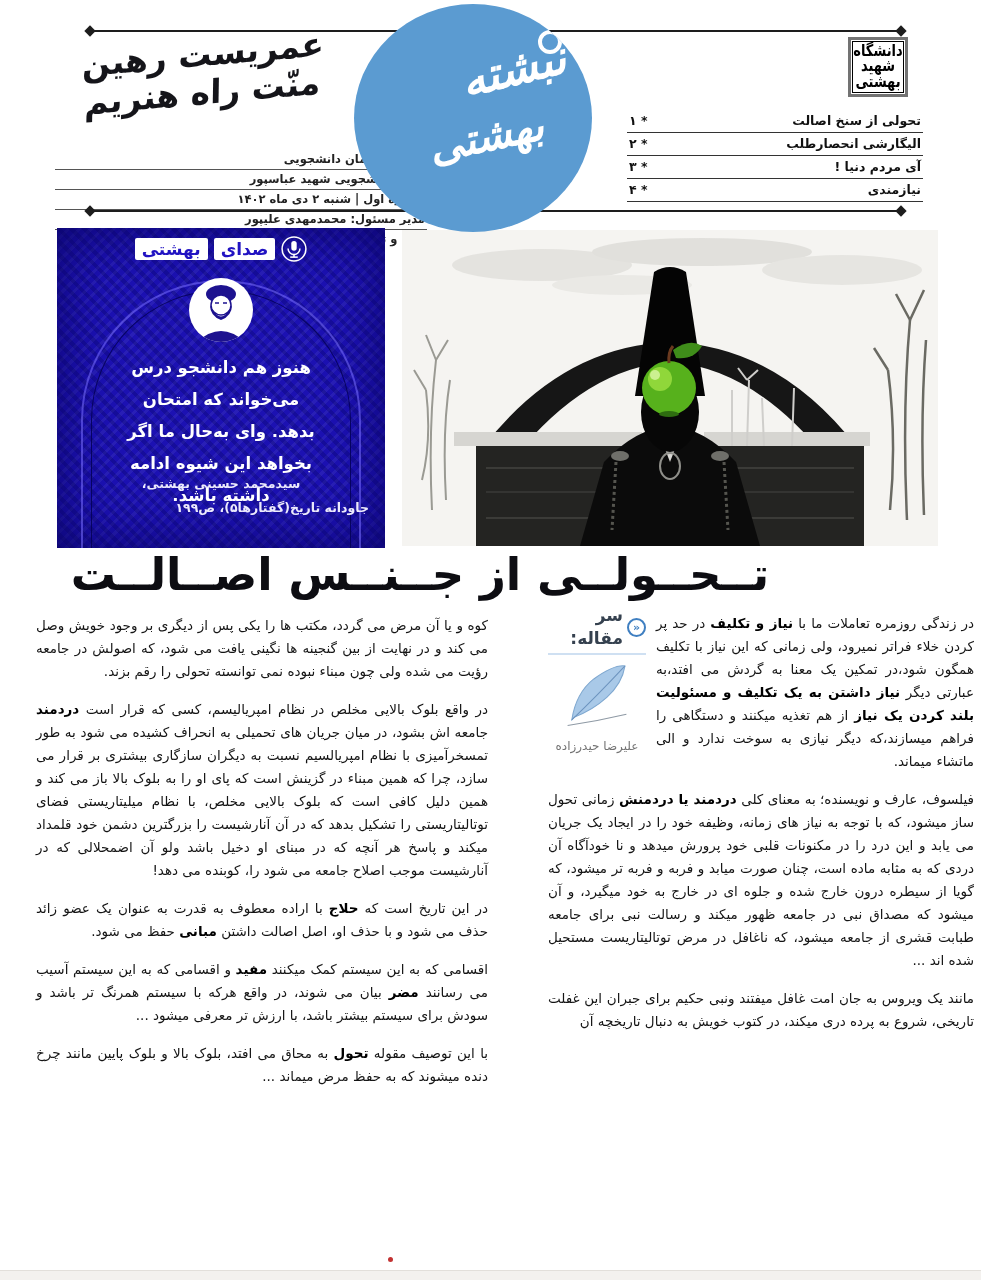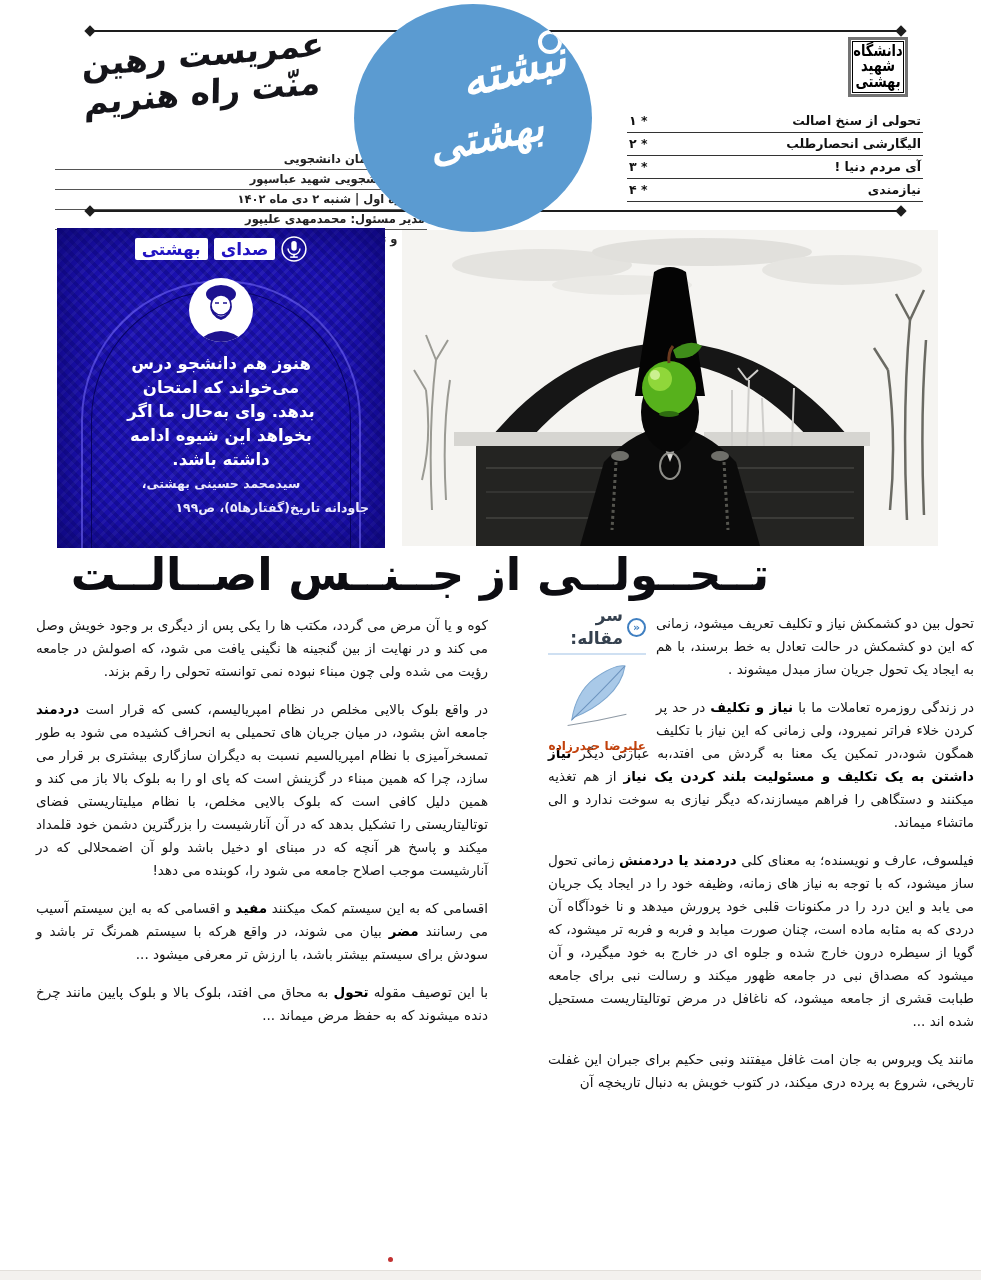--- a/index.html
+++ b/index.html
@@ -59,41 +59,41 @@
      border:2px solid rgba(120,110,255,.55);border-bottom:none;border-radius:140px 140px 0 0;}
   .qc-arch2{position:absolute;left:34px;right:34px;top:62px;bottom:0;
      border:1px solid rgba(5,2,90,.9);border-bottom:none;border-radius:130px 130px 0 0;}
   .qc-banner{position:absolute;top:8px;left:0;right:0;display:flex;justify-content:center;
      align-items:center;gap:6px;direction:rtl;z-index:3;}
   .qc-word{background:#fff;color:#2113c2;font-weight:bold;font-size:17px;padding:1px 7px;border-radius:2px;}
   .qc-mic{width:26px;height:26px;}
   .qc-portrait{position:absolute;top:50px;left:50%;transform:translateX(-50%);width:64px;height:64px;
      background:#fff;border-radius:50%;z-index:3;overflow:hidden;}
   .qc-quote{position:absolute;top:124px;left:16px;right:16px;z-index:3;direction:rtl;
-     color:#fff;font-weight:bold;font-size:16.5px;line-height:24px;text-align:center;}
+     color:#fff;font-weight:bold;font-size:16.5px;line-height:32px;text-align:center;}
   .qc-attr1{position:absolute;top:248px;left:16px;right:16px;z-index:3;direction:rtl;
      color:#eceafc;font-size:12.5px;font-weight:bold;text-align:center;}
   .qc-attr2{position:absolute;top:272px;left:16px;right:16px;z-index:3;direction:rtl;
      color:#eceafc;font-size:12.5px;font-weight:bold;}
 
   
   .feature{position:absolute;left:402px;top:230px;width:536px;height:316px;background:#f5f4f1;}
 
   
   .headline{position:absolute;left:30px;top:548px;width:780px;direction:rtl;text-align:center;
      font-size:45px;font-weight:bold;color:#0d0d12;letter-spacing:0;}
 
   
   .editorial{float:left;width:98px;height:132px;margin:0 10px 6px 0;position:relative;direction:rtl;}
   .ed-label-row{display:flex;align-items:center;gap:4px;direction:rtl;border-bottom:2px solid #cfe0f2;padding-bottom:3px;}
   .ed-guillemet{width:15px;height:15px;border:2px solid #3f7fc1;border-radius:50%;color:#3f7fc1;
      font-weight:bold;font-size:11px;line-height:15px;text-align:center;flex:0 0 auto;}
   .ed-label{font-size:17px;font-weight:bold;color:#35414f;}
   .ed-feather{display:block;margin:6px auto 4px auto;width:78px;height:70px;}
-  .ed-author{font-size:12px;font-weight:bold;color:#c2410c;}
+  .ed-author{font-size:12px;font-weight:normal;color:#737373;text-align:center;}
 
   
   .col{position:absolute;direction:rtl;text-align:justify;color:#141414;
      font-size:13.5px;line-height:23px;}
   .col p{margin:8px 0 15px 0;}
   .col b{font-weight:bold;color:#000;}
   .col-right{left:548px;top:604px;width:426px;}
   .col-left{left:36px;top:606px;width:452px;}
 
   .red-dot{position:absolute;left:388px;top:1257px;width:5px;height:5px;border-radius:50%;background:#c23232;}
@@ -237,28 +237,28 @@
         <span class="ed-guillemet">«</span>
         <span class="ed-label">سر مقاله:</span>
       </div>
       <svg class="ed-feather" viewBox="0 0 100 100">
         <path d="M14 84 Q20 46 45 26 Q74 5 90 7 Q86 32 64 52 Q44 70 18 80 Z" fill="#a9c9e8" stroke="#7fa8d0" stroke-width="1.5"></path>
         <path d="M14 84 Q48 52 90 7" stroke="#6d94bf" stroke-width="1.5" fill="none"></path>
         <path d="M8 92 Q50 86 92 76" stroke="#8f9aa5" stroke-width="1.5" fill="none"></path>
       </svg>
       <div class="ed-author">علیرضا حیدرزاده</div>
     </div>
-    <p><span>تحول بین دو کشمکش نیاز و تکلیف تعریف میشود، زمانی که این دو کشمکش در حالت تعادل به خط برسند، با هم به ایجاد یک تحول جریان ساز مبدل میشوند .</span></p>
     <p><span>در زندگی روزمره تعاملات ما با </span><b>نیاز و تکلیف</b><span> در حد پر کردن خلاء فراتر نمیرود، ولی زمانی که این نیاز با تکلیف همگون شود،در تمکین یک معنا به گردش می افتد،به عبارتی دیگر </span><b>نیاز داشتن به یک تکلیف و مسئولیت بلند کردن یک نیاز</b><span> از هم تغذیه میکنند و دستگاهی را فراهم میسازند،که دیگر نیازی به سوخت ندارد و الی ماتشاء میماند.</span></p>
     <p><span>فیلسوف، عارف و نویسنده؛ به معنای کلی </span><b>دردمند یا دردمنش</b><span> زمانی تحول ساز میشود، که با توجه به نیاز های زمانه، وظیفه خود را در ایجاد یک جریان می یابد و این درد را در مکنونات قلبی خود پرورش میدهد و نا خودآگاه آن دردی که به مثابه ماده است، چنان صورت میابد و فربه و فربه تر میشود، که گویا از سیطره درون خارج شده و جلوه ای در خارج به خود میگیرد، و آن میشود که مصداق نبی در جامعه ظهور میکند و رسالت نبی برای جامعه طبابت قشری از جامعه میشود، که ناغافل در مرض توتالیتاریست مستحیل شده اند ...</span></p>
     <p><span>مانند یک ویروس به جان امت غافل میفتند ونبی حکیم برای جبران این غفلت تاریخی، شروع به پرده دری میکند، در کتوب خویش به دنبال تاریخچه آن</span></p>
   </div>
 
   <div class="col col-left">
     <p><span>کوه و یا آن مرض می گردد، مکتب ها را یکی پس از دیگری بر وجود خویش وصل می کند و در نهایت از بین گنجینه ها نگینی یافت می شود، که اصولش در جامعه رؤیت می شده ولی چون مبناء نبوده نمی توانسته تحولی را رقم بزند.</span></p>
     <p><span>در واقع بلوک بالایی مخلص در نظام امپریالیسم، کسی که قرار است </span><b>دردمند</b><span> جامعه اش بشود، در میان جریان های تحمیلی به انحراف کشیده می شود به طور تمسخرآمیزی با نظام امپریالسیم نسبت به دیگران سازگاری بیشتری بر قرار می سازد، چرا که همین مبناء در گزینش است که پای او را به بلوک بالا باز می کند و همین دلیل کافی است که بلوک بالایی مخلص، با نظام میلیتاریستی فضای توتالیتاریستی را تشکیل بدهد که در آن آنارشیست را بزرگترین دشمن خود قلمداد میکند و پاسخ هر آنچه که در مبنای او دخیل باشد ولو آن اضمحلالی که در آنارشیست موجب اصلاح جامعه می شود را، کوبنده می دهد!</span></p>
+    <p><span>در این تاریخ است که </span><b>حلاج</b><span> با اراده معطوف به قدرت به عنوان یک عضو زائد حذف می شود و با حذف او، اصل اصالت داشتن </span><b>مبانی</b><span> حفظ می شود.</span></p>
     <p><span>اقسامی که به این سیستم کمک میکنند </span><b>مفید</b><span> و اقسامی که به این سیستم آسیب می رسانند </span><b>مضر</b><span> بیان می شوند، در واقع هرکه با سیستم همرنگ تر باشد و سودش برای سیستم بیشتر باشد، با ارزش تر معرفی میشود ...</span></p>
     <p><span>با این توصیف مقوله </span><b>تحول</b><span> به محاق می افتد، بلوک بالا و بلوک پایین مانند چرخ دنده میشوند که به حفظ مرض میماند ...</span></p>
   </div>
 
   <div class="red-dot"></div>
   <div class="scan-edge"></div>
 </div>
 
 </body></html>

